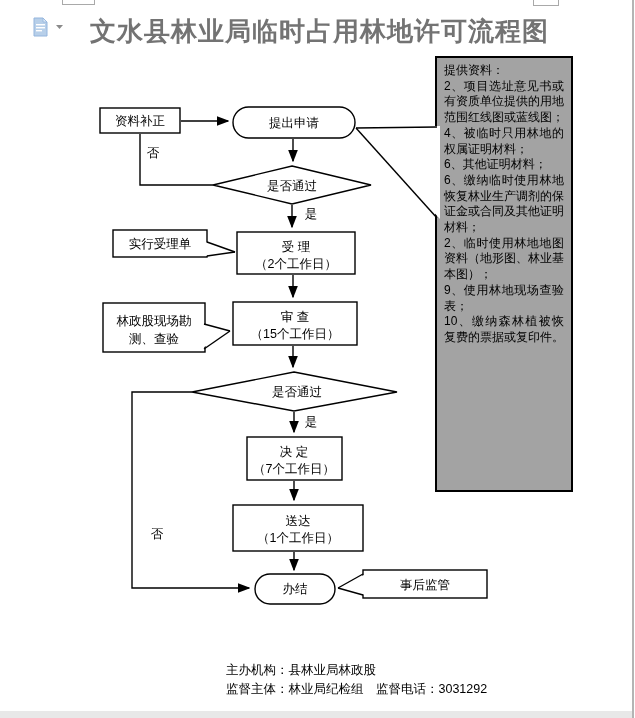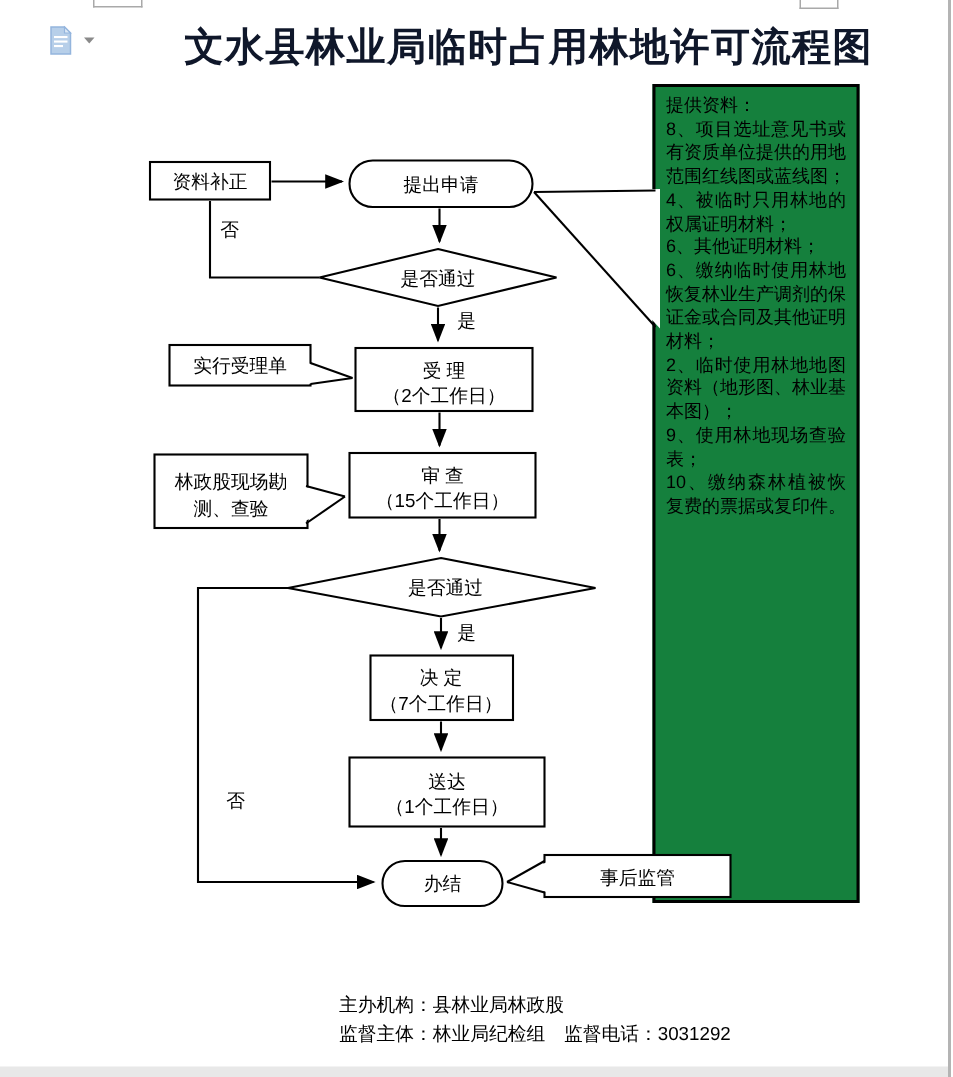--- a/index.html
+++ b/index.html
@@ -4,29 +4,29 @@
 <style>
   html,body{margin:0;padding:0;}
   body{
     width:635px;height:718px;position:relative;background:#ffffff;
     font-family:"Liberation Sans","DejaVu Sans",sans-serif;color:#000;
     overflow:hidden;
   }
   .abs{position:absolute;}
   
   #title{
-    left:90px;top:14px;width:525px;text-align:center;
-    font-size:26px;font-weight:bold;letter-spacing:1px;color:#0f172a;
+    left:90px;top:14px;width:525px;text-align:left;
+    font-size:26px;font-weight:bold;letter-spacing:1px;color:#737373;
   }
   
   #docicon{left:31px;top:17px;width:36px;height:22px;cursor:pointer;}
   
   #panel{
-    left:435px;top:56px;width:138px;height:546px;
-    border:2px solid #000;background:#15803d;box-sizing:border-box;
+    left:435px;top:56px;width:138px;height:436px;
+    border:2px solid #000;background:#a3a3a3;box-sizing:border-box;
     padding:5px 7px 0 7px;z-index:1;
   }
   #panel .pline{
     font-size:12px;line-height:15.7px;
     text-align:justify;text-align-last:left;
     word-break:break-all;
   }
   
   #flow-svg{left:0;top:0;z-index:2;}
   #flow-svg text{
@@ -56,21 +56,21 @@
     <rect x="5" y="10" width="9" height="1.4" fill="#ffffff"></rect>
     <rect x="5" y="13" width="6" height="1.4" fill="#ffffff"></rect>
     <path d="M25 8 h7 l-3.5 4 z" fill="#8a8a8a"></path>
   </svg>
 </div>
 
 <div class="abs" id="title">文水县林业局临时占用林地许可流程图</div>
 
 <div class="abs" id="panel">
   <div class="pline">提供资料：</div>
-  <div class="pline">8、项目选址意见书或有资质单位提供的用地范围红线图或蓝线图；</div>
+  <div class="pline">2、项目选址意见书或有资质单位提供的用地范围红线图或蓝线图；</div>
   <div class="pline">4、被临时只用林地的权属证明材料；</div>
   <div class="pline">6、其他证明材料；</div>
   <div class="pline">6、缴纳临时使用林地恢复林业生产调剂的保证金或合同及其他证明材料；</div>
   <div class="pline">2、临时使用林地地图资料（地形图、林业基本图）；</div>
   <div class="pline">9、使用林地现场查验表；</div>
   <div class="pline">10、缴纳森林植被恢复费的票据或复印件。</div>
 </div>
 
 <svg class="abs" id="flow-svg" width="635" height="718" viewBox="0 0 635 718">
   <defs>

